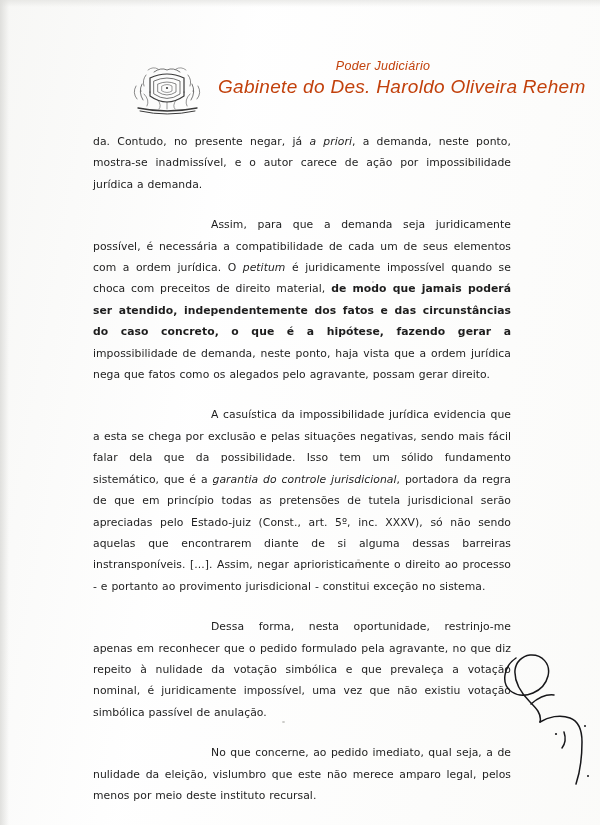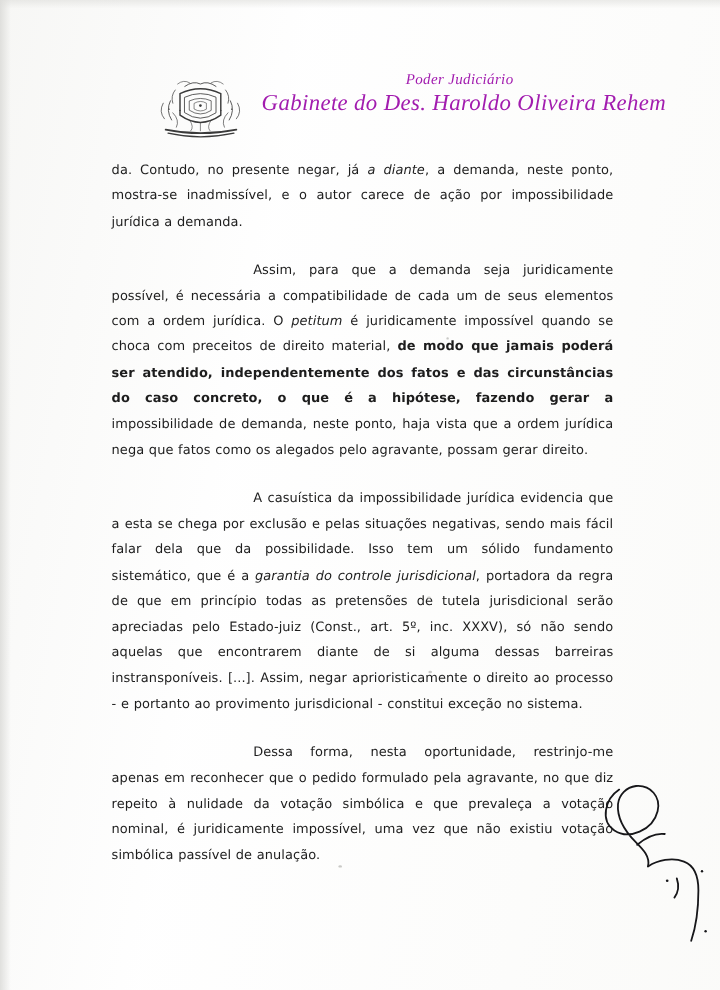--- a/index.html
+++ b/index.html
@@ -60,23 +60,23 @@
     height: 60px;
   }
   .header-lines {
     position: absolute;
     left: 218px;
     top: 0;
     width: 330px;
     text-align: center;
   }
   .header-lines div {
-    font-family: Liberation Serif, serif;
+    font-family: Liberation Sans, sans-serif;
     font-style: italic;
-    color: #a21caf;
+    color: #c2410c;
     letter-spacing: 0.3px;
     white-space: nowrap;
   }
   .hdr-1 { font-size: 12.5px; line-height: 20px; }
   .hdr-2 { font-size: 13px; line-height: 21px; }
   .hdr-3 { font-size: 19px; line-height: 21px; }
 
   
   .body-text {
     position: absolute;
@@ -160,24 +160,25 @@
     </div>
 
     <div class="header-lines">
       <div class="hdr-1">Poder Judiciário</div>
       <div class="hdr-3">Gabinete do Des. Haroldo Oliveira Rehem</div>
     </div>
 
   </div>
 
   <div class="body-text">
-      <p class="para"><span>da. Contudo, no presente negar, já </span><i>a diante</i><span>, a demanda, neste ponto, mostra-se inadmissível,  e o autor carece de ação por impossibilidade jurídica a demanda.</span></p>
+      <p class="para"><span>da. Contudo, no presente negar, já </span><i>a priori</i><span>, a demanda, neste ponto, mostra-se inadmissível,  e o autor carece de ação por impossibilidade jurídica a demanda.</span></p>
       <p class="para"><span class="indent">&nbsp;</span><span>Assim, para que a demanda seja juridicamente possível, é necessária a compatibilidade de cada um de seus elementos com a ordem jurídica. O </span><i>petitum</i><span> é juridicamente impossível quando se choca com preceitos de direito material, </span><b>de modo que jamais poderá ser atendido, independentemente dos fatos e das circunstâncias do caso concreto, o que é a hipótese, fazendo gerar a</b><span>  impossibilidade de demanda, neste ponto, haja vista que a ordem jurídica nega que fatos como os alegados pelo agravante, possam gerar direito.</span></p>
       <p class="para"><span class="indent">&nbsp;</span><span>A casuística da impossibilidade jurídica evidencia que a esta se chega por exclusão e pelas situações negativas, sendo mais fácil falar dela que da possibilidade. Isso tem um sólido fundamento sistemático, que é a </span><i>garantia do controle jurisdicional</i><span>, portadora da regra de que em princípio todas as pretensões de tutela jurisdicional serão apreciadas pelo Estado-juiz (Const., art. 5º, inc. XXXV), só não sendo aquelas que encontrarem diante de si alguma dessas barreiras instransponíveis. [...]. Assim, negar aprioristicamente o direito ao processo - e portanto ao provimento jurisdicional - constitui exceção no sistema.</span></p>
       <p class="para"><span class="indent">&nbsp;</span><span>Dessa forma, nesta oportunidade, restrinjo-me apenas em reconhecer que o pedido formulado pela agravante, no que diz repeito à nulidade da votação simbólica e que prevaleça a votação nominal, é juridicamente impossível, uma vez que não existiu votação simbólica passível de anulação.</span></p>
+      <p class="para"><span class="indent">&nbsp;</span><span>No que concerne, ao pedido imediato, qual seja, a de nulidade da eleição, vislumbro que este não merece amparo legal, pelos menos por meio deste instituto recursal.</span></p>
     </div>
 
   <div class="signature">
     <svg viewBox="0 0 112 165" width="112" height="165" aria-hidden="true">
       <g stroke="#17171a" fill="none" stroke-width="1.5" stroke-linecap="round" stroke-linejoin="round">
         <path d="M30 10 C 18 18, 14 36, 26 44 C 38 52, 58 44, 62 28 C 65 16, 56 6, 44 7 C 36 8, 30 14, 29 22 C 28 34, 36 46, 44 54 C 50 60, 56 66, 54 74"></path>
         <path d="M54 74 C 62 69, 74 66, 84 70 C 92 73, 96 82, 96 94 C 96 108, 94 124, 90 136"></path>
         <path d="M45 56 C 52 50, 60 46, 68 47"></path>
         <path d="M78 84 C 80 90, 79 96, 76 100"></path>
       </g>

